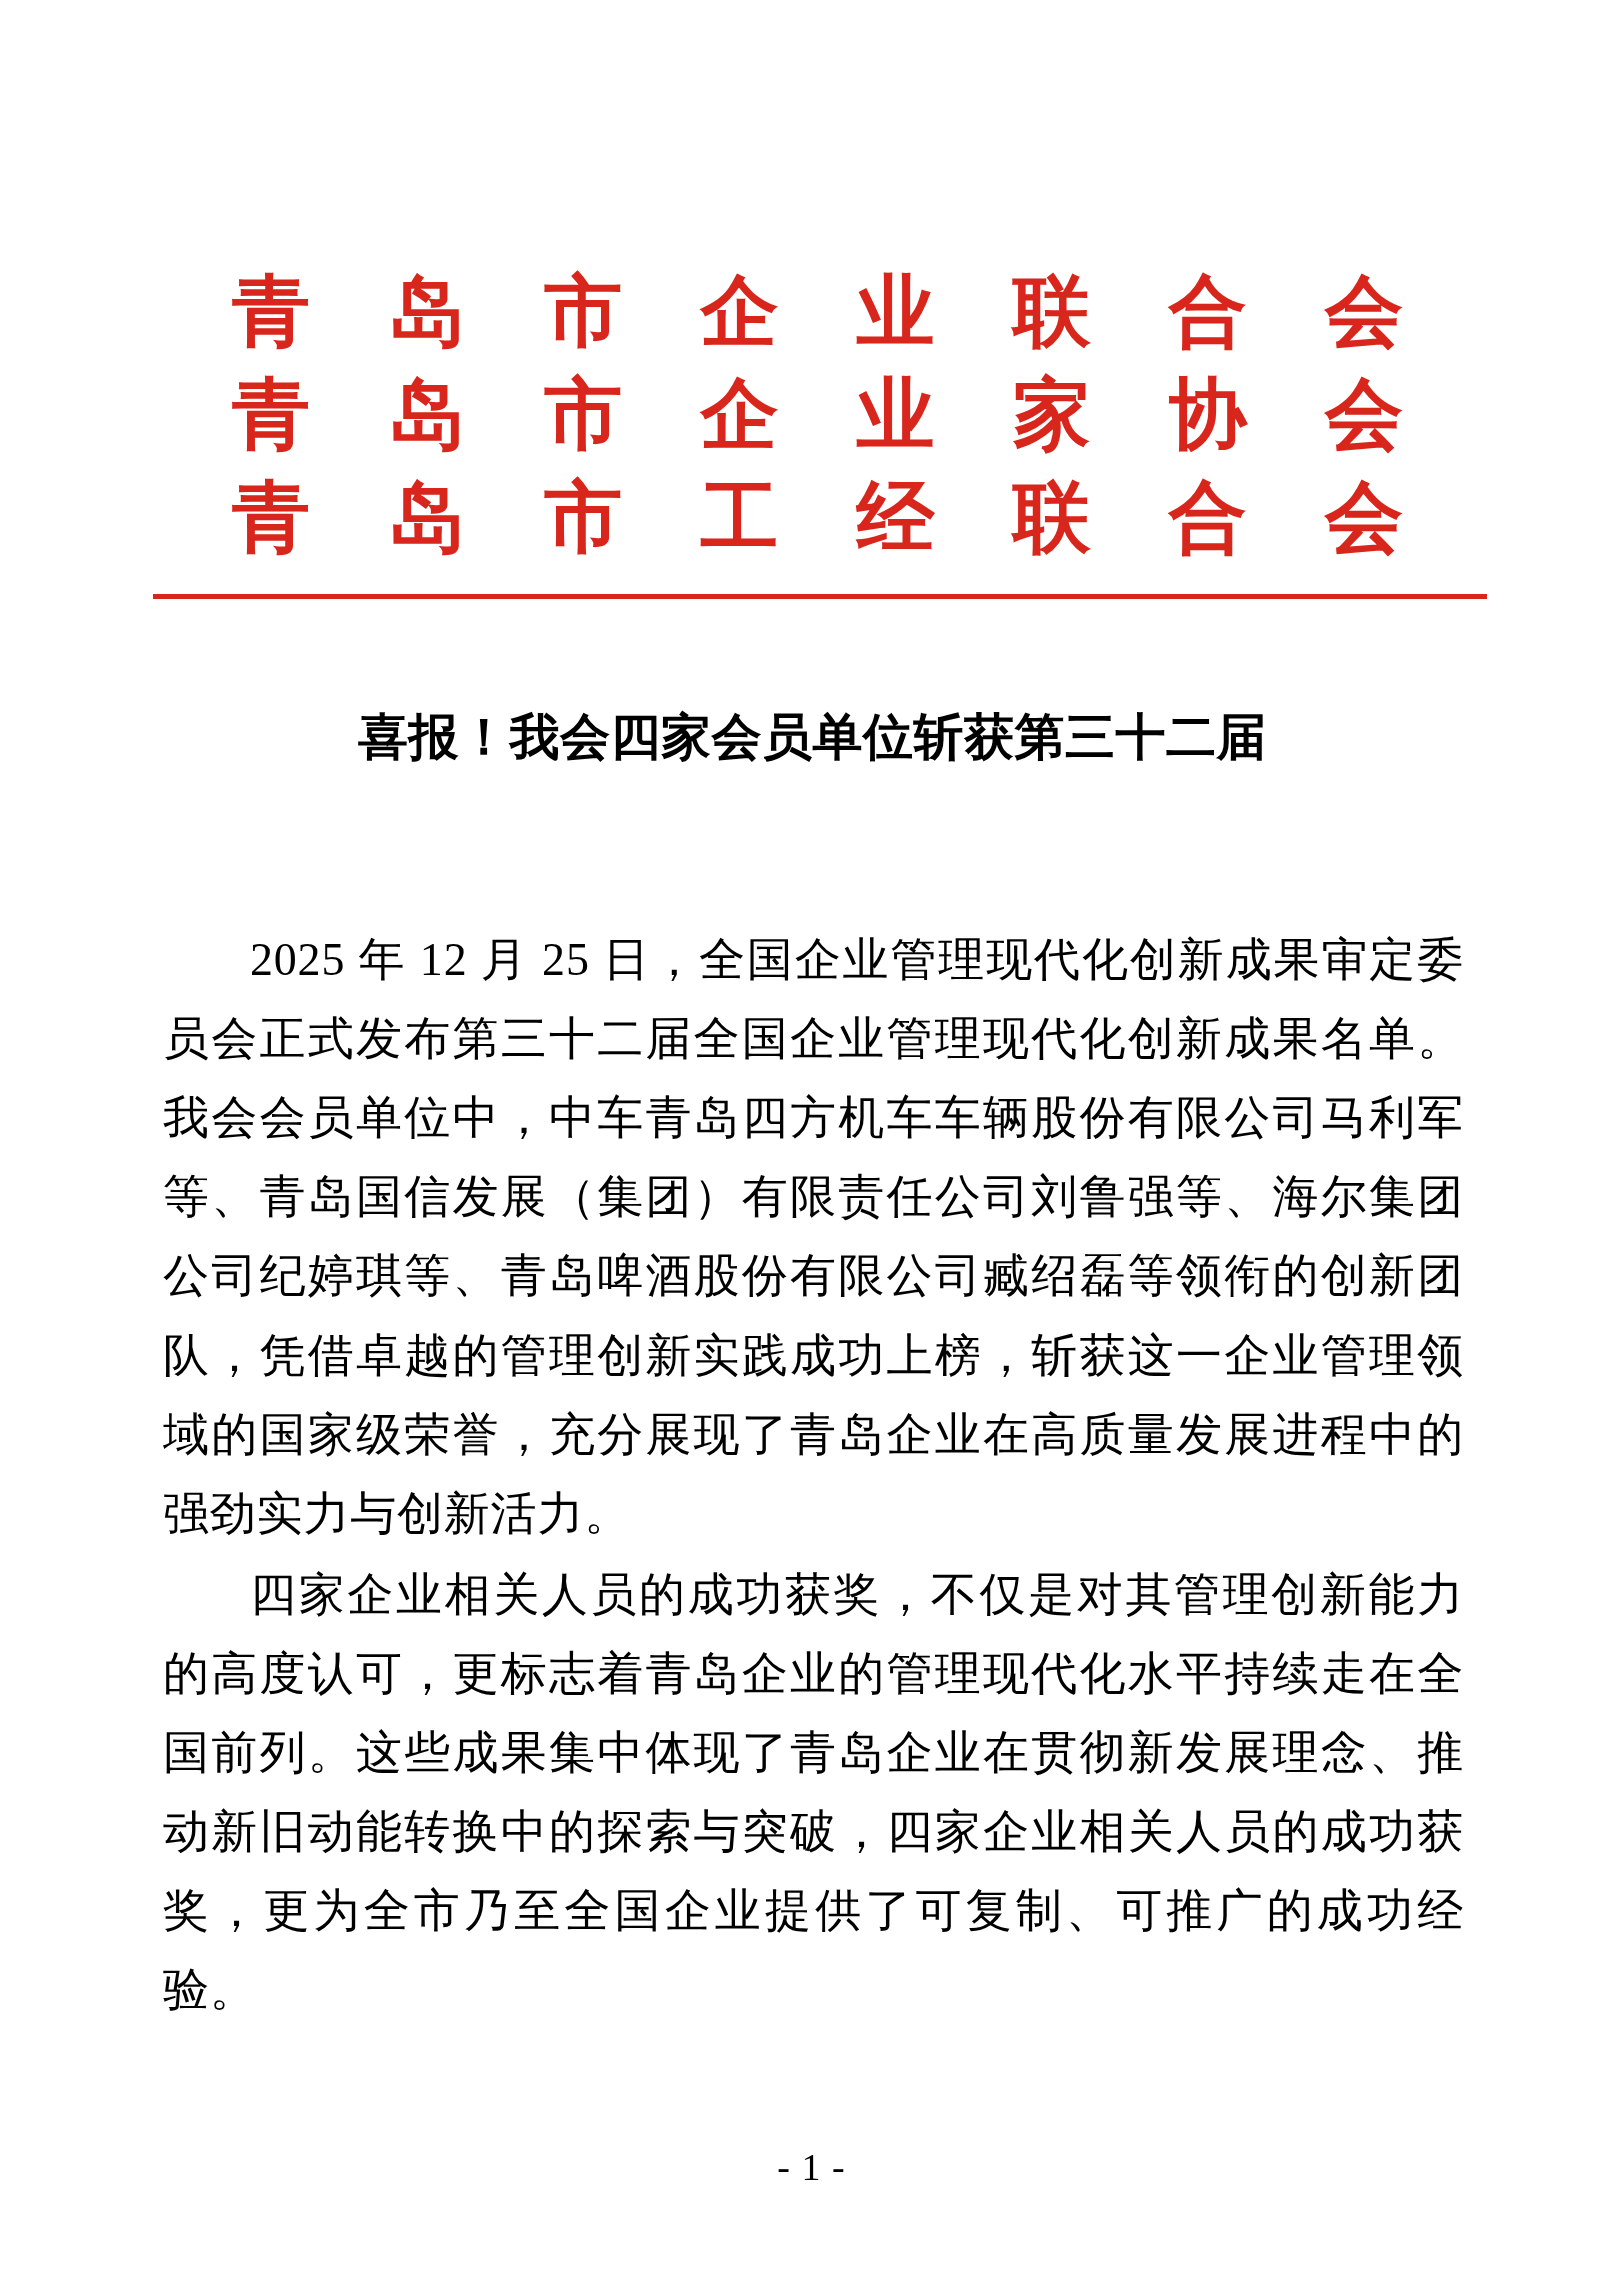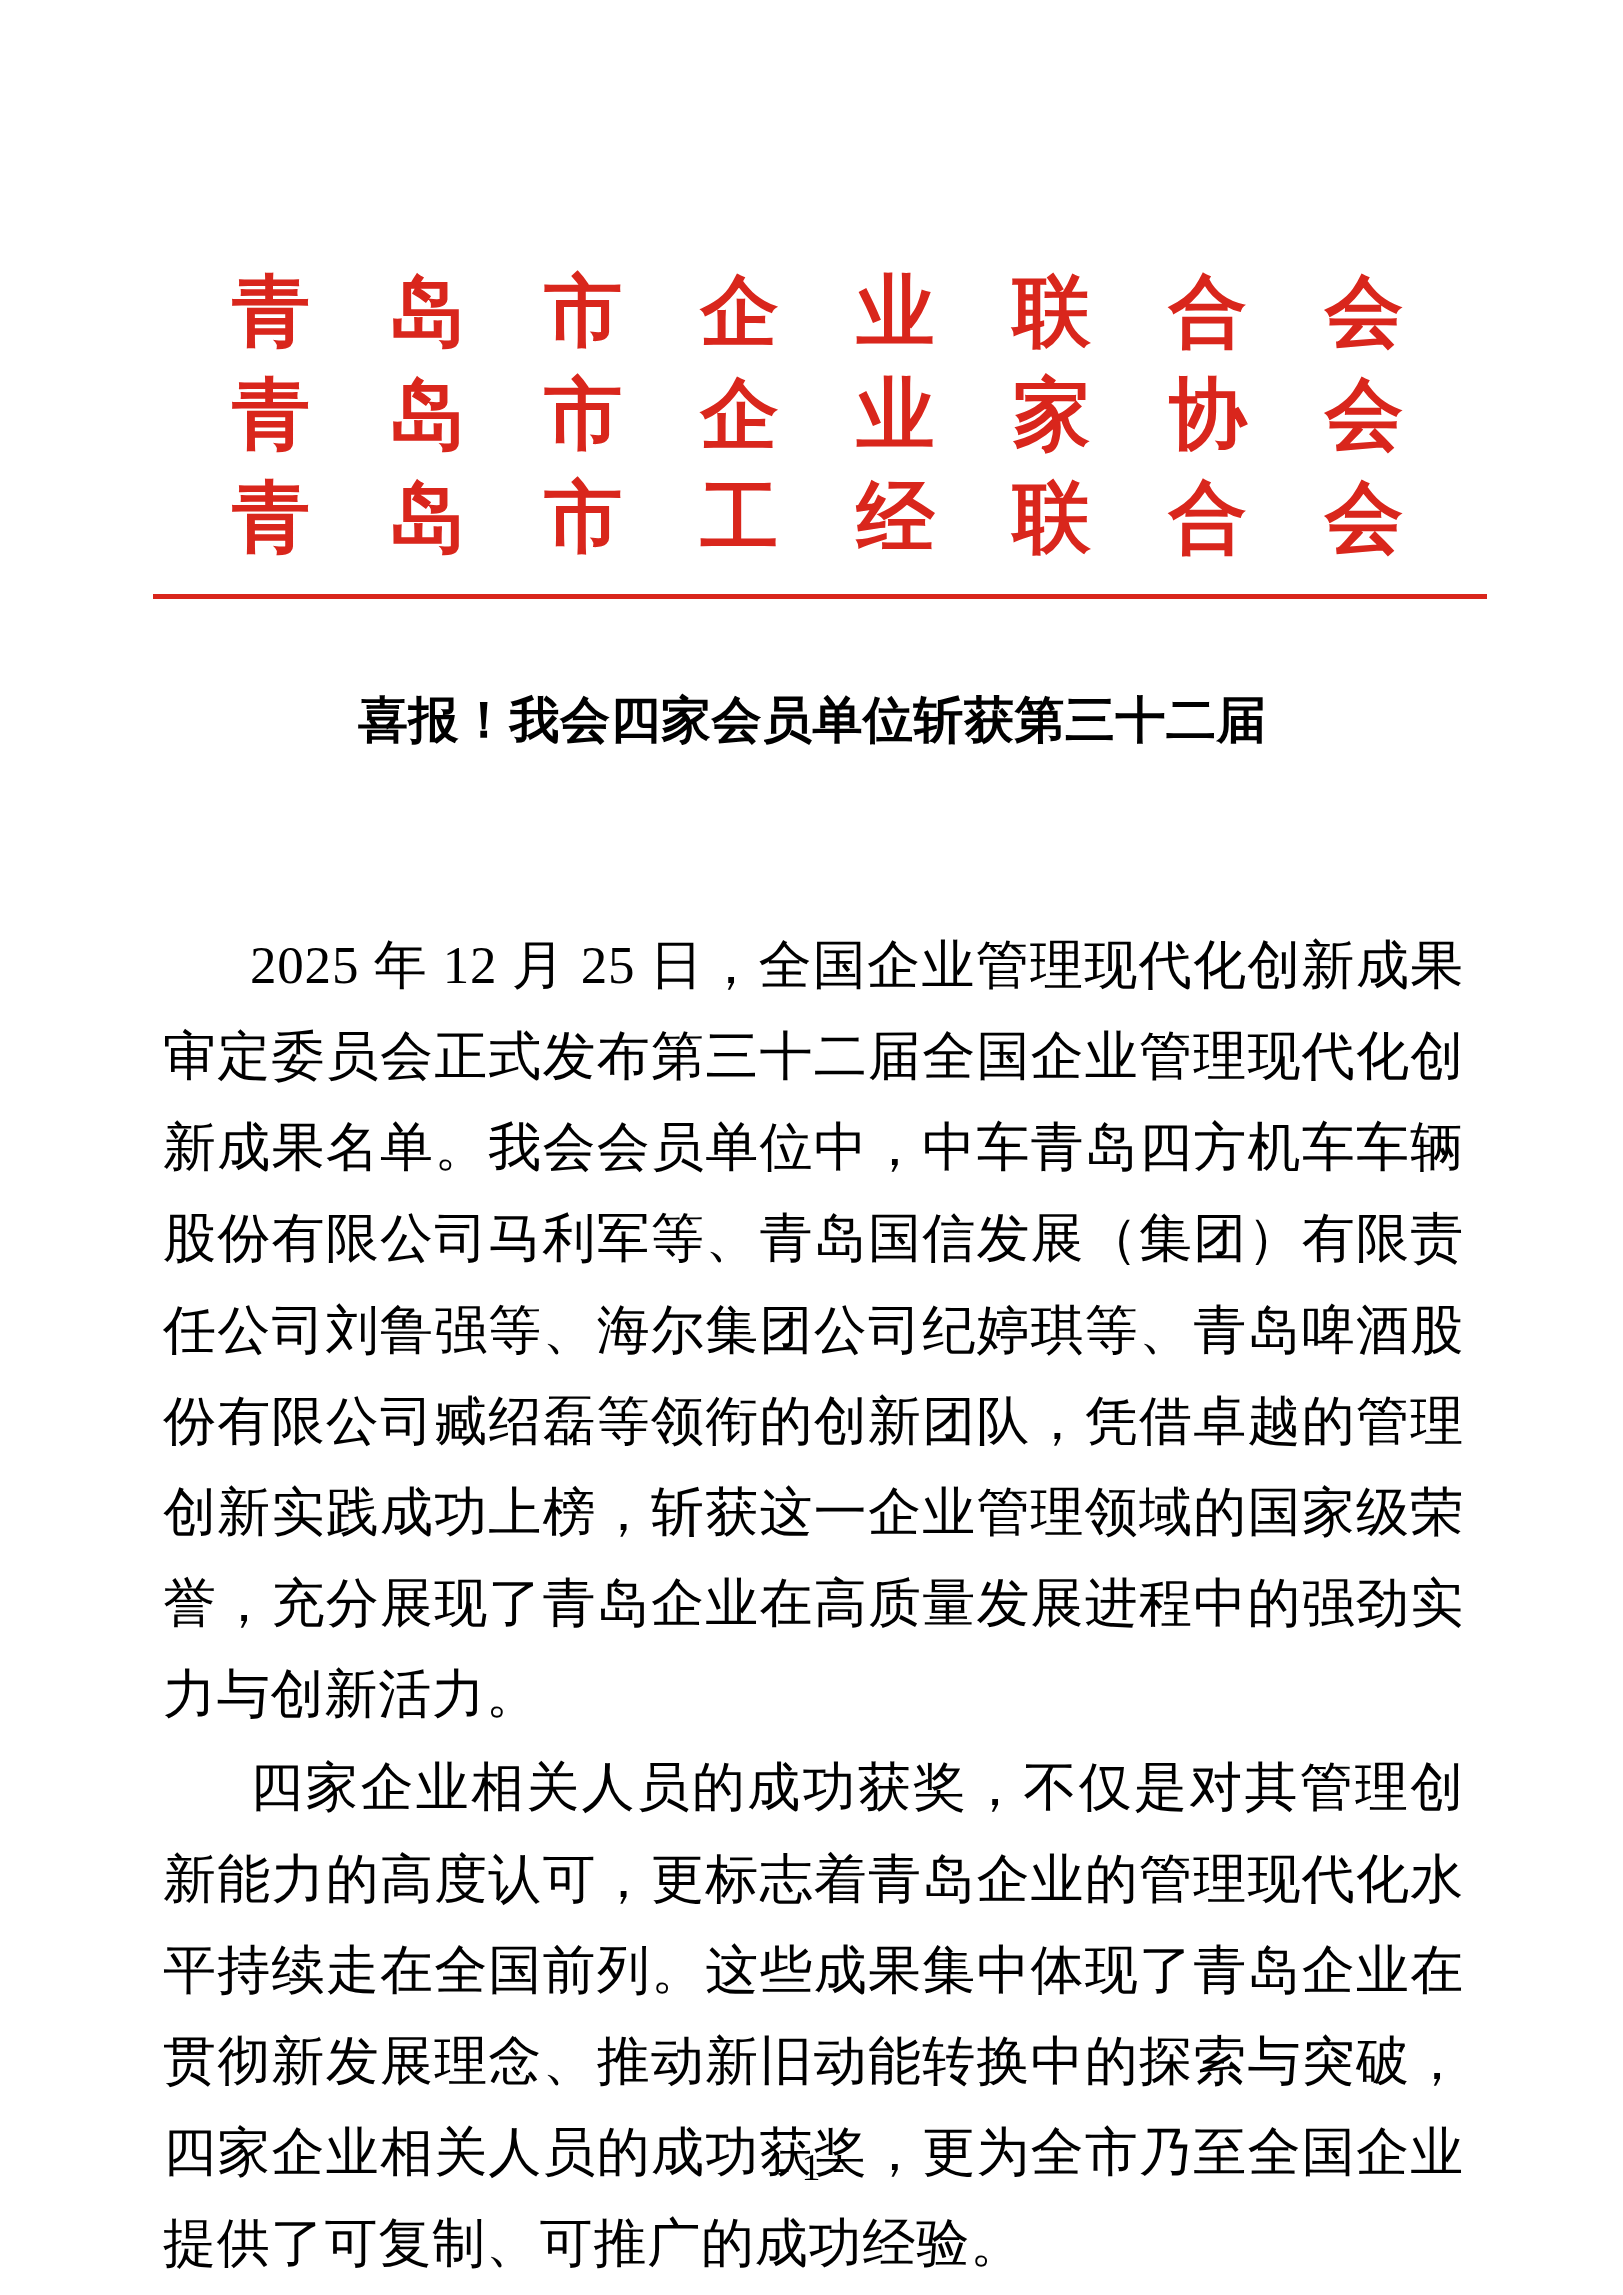--- a/index.html
+++ b/index.html
@@ -62,31 +62,31 @@
     top: 685px;
     width: 1217px;
     text-align: center;
     font-family: "Liberation Sans", "DejaVu Sans", sans-serif;
     font-weight: bold;
     font-size: 50px;
     line-height: 1.42;
     color: #000;
     letter-spacing: 0.5px;
   }
-  .doc-title .t-line { display: block; white-space: nowrap; }
+  .doc-title .t-line { display: block; white-space: nowrap; margin-top: 17px; }
 
   
   .body-text {
     position: absolute;
     left: 163px;
     top: 920px;
     width: 1301px;
   }
   .para {
-    font-size: 53px;
+    font-size: 46px;
     line-height: 1.72;
     text-align: justify;
     text-justify: inter-ideograph;
     text-indent: 87px;
     margin: 0 0 2px 0;
     letter-spacing: 0.8px;
     font-family: "Liberation Serif", "DejaVu Serif", serif;
   }
 
   

